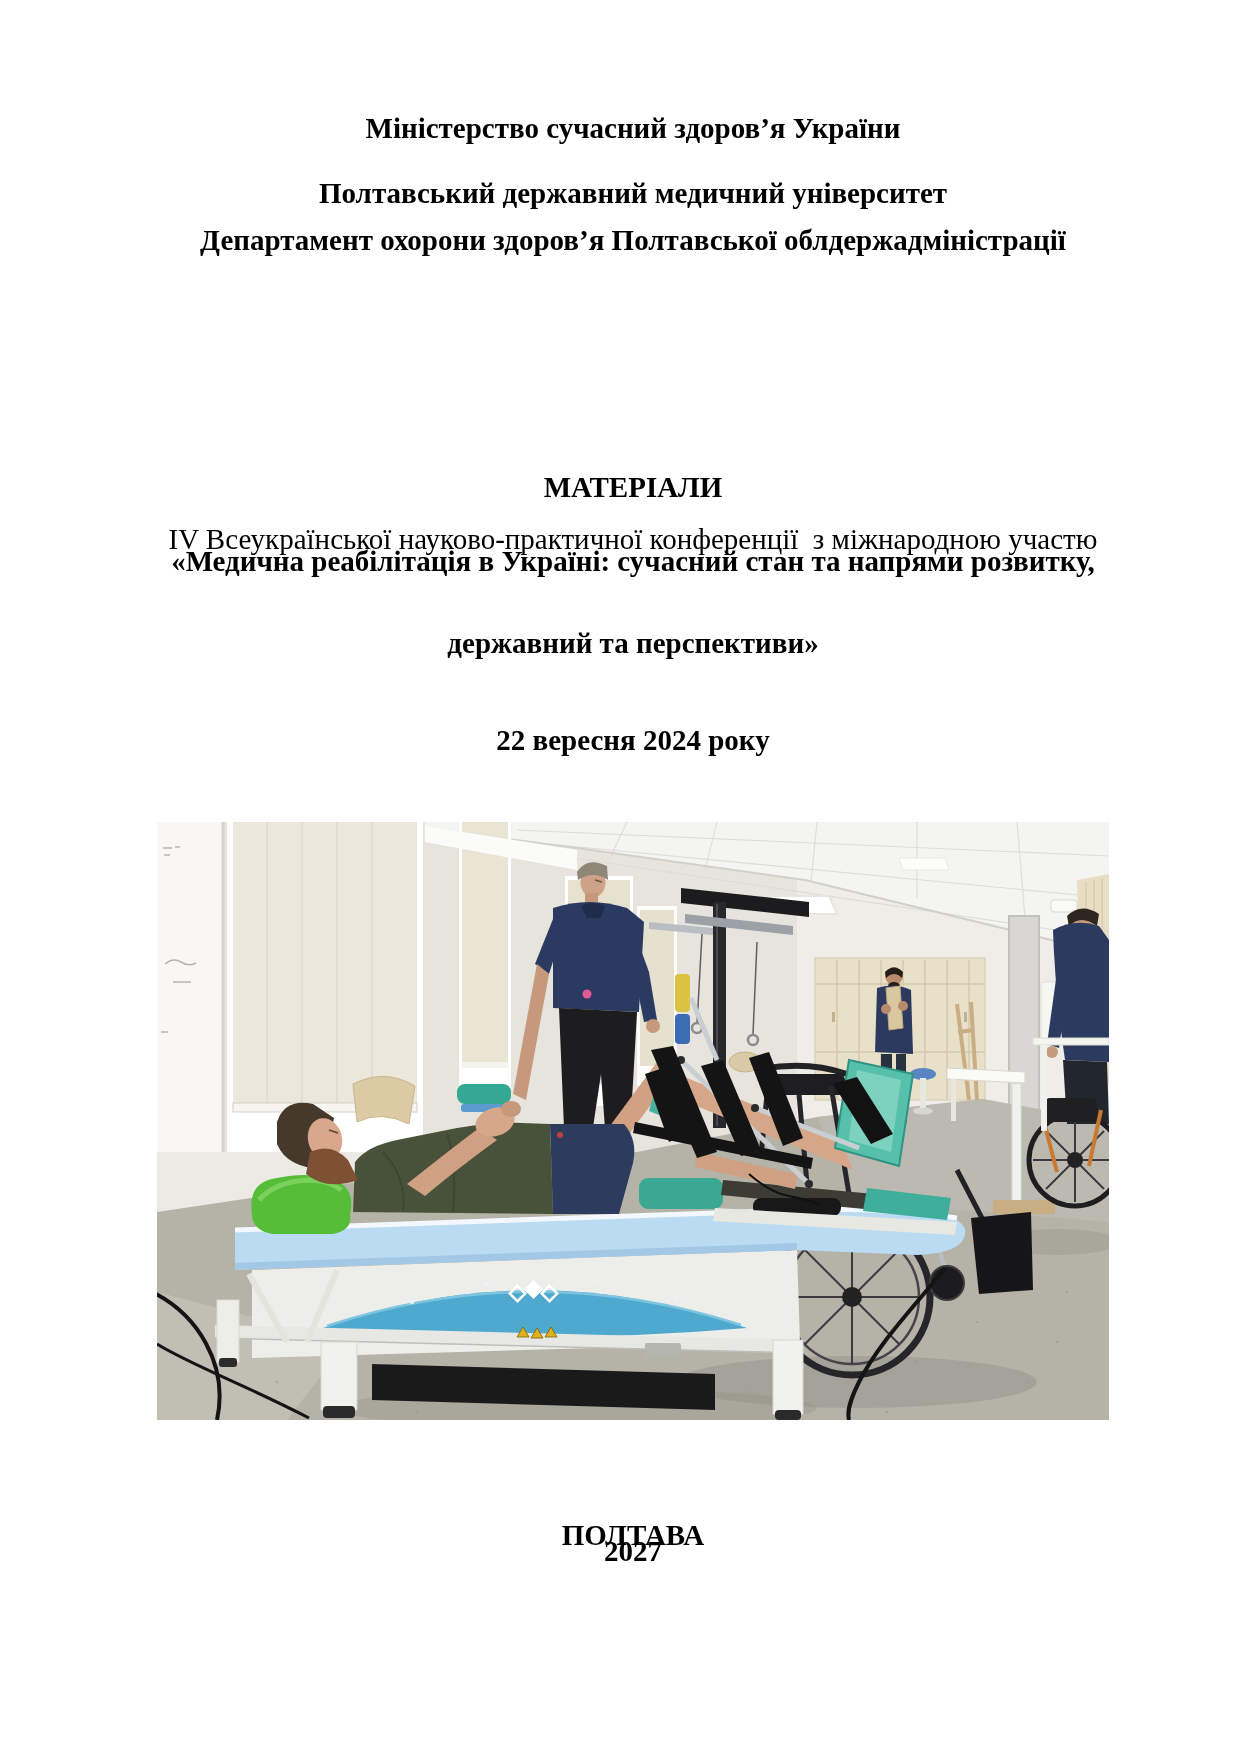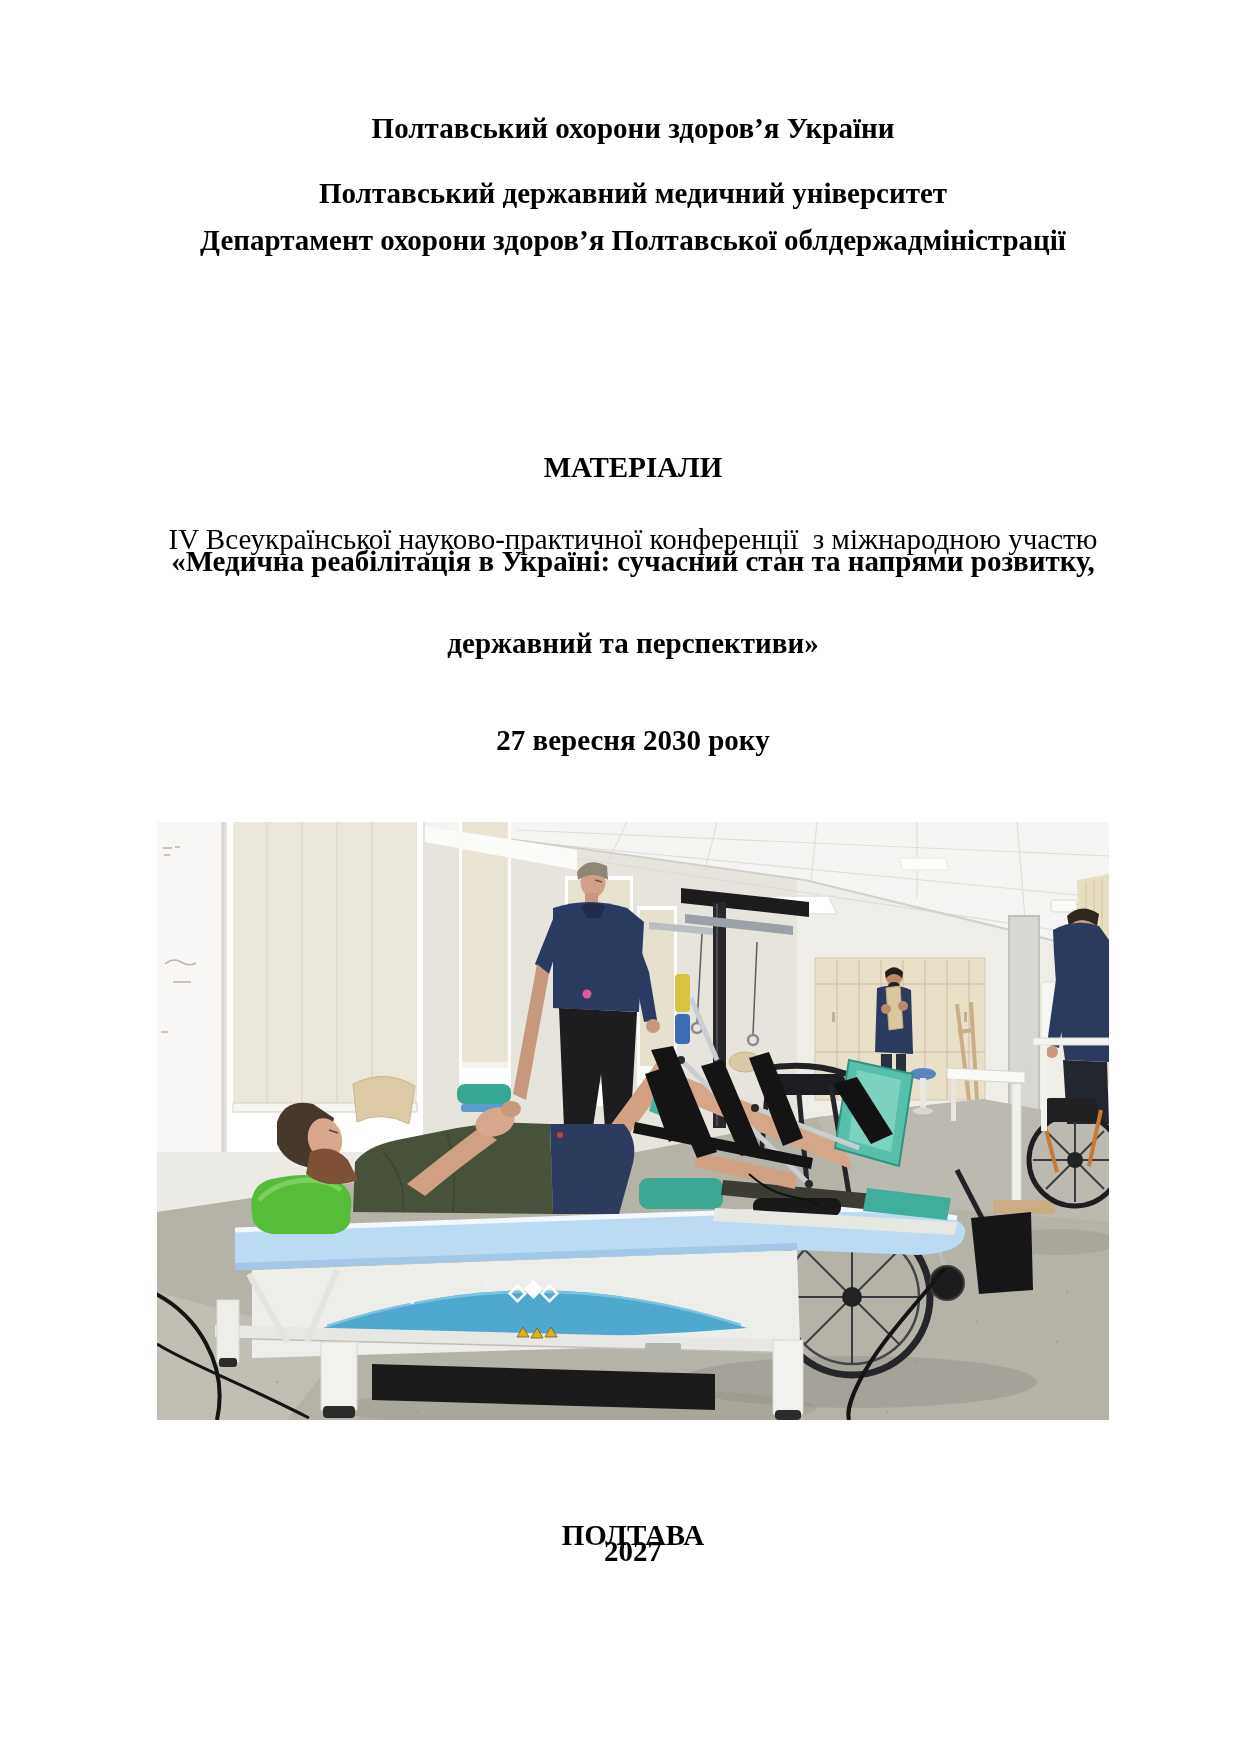--- a/index.html
+++ b/index.html
@@ -9,45 +9,45 @@
     overflow:hidden;
   }
   .line{
     position:absolute;left:157px;width:952px;text-align:center;
     font-size:29px;line-height:34px;font-weight:bold;white-space:pre;
   }
   .regular{font-weight:normal;}
   .t-org1{top:111px;}
   .t-org2{top:176px;}
   .t-org3{top:223px;}
-  .t-materials{top:450px;}
+  .t-materials{top:470px;}
   .t-conf{top:522px;}
   .t-title1{top:544px;}
   .t-title2{top:626px;}
   .t-date{top:723px;}
   .t-city{top:1518px;}
   .t-year{top:1534px;}
   .photo-wrap{
     position:absolute;left:157px;top:822px;width:952px;height:598px;
     overflow:hidden;background:#e7e4dd;
   }
   .photo-wrap svg{display:block;}
 </style>
 </head>
 <body>
 
-<div class="line t-org1">Полтавський охорони здоров’я України</div>
+<div class="line t-org1">Міністерство сучасний здоров’я України</div>
 <div class="line t-org2">Полтавський державний медичний університет</div>
 <div class="line t-org3">Департамент охорони здоров’я Полтавської облдержадміністрації</div>
 
 <div class="line t-materials">МАТЕРІАЛИ</div>
 <div class="line t-conf regular">IV Всеукраїнської науково-практичної конференції  з міжнародною участю</div>
 <div class="line t-title1">«Медична реабілітація в Україні: сучасний стан та напрями розвитку,</div>
 <div class="line t-title2">державний та перспективи»</div>
-<div class="line t-date">27 вересня 2030 року</div>
+<div class="line t-date">22 вересня 2024 року</div>
 
 <div class="photo-wrap">
 <svg width="952" height="598" viewBox="0 0 952 598" xmlns="http://www.w3.org/2000/svg">
 
   <g>
     <rect x="0" y="0" width="952" height="420" fill="#e7e4dd"></rect>
     <rect x="640" y="40" width="312" height="280" fill="#efede8"></rect>
   </g>
 
   <g>

